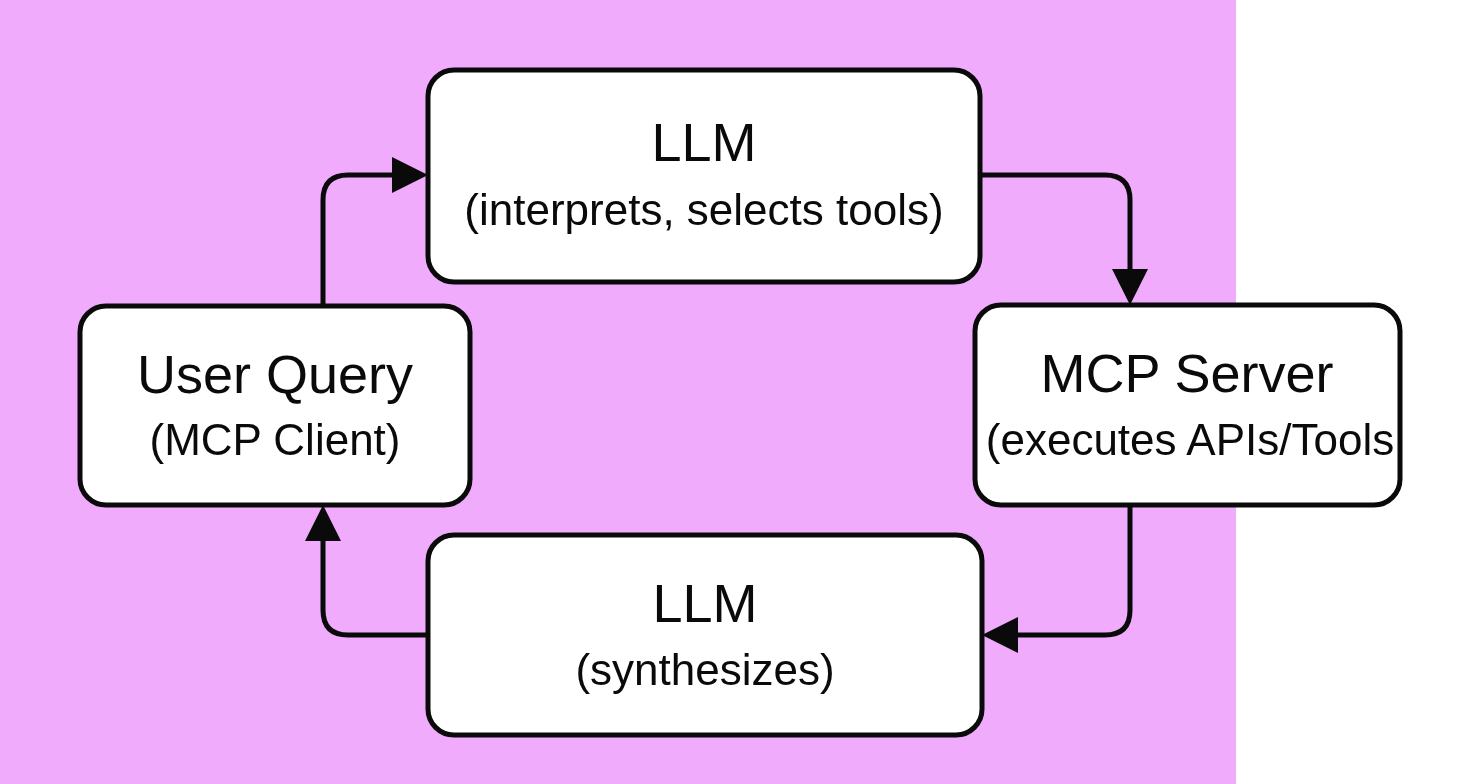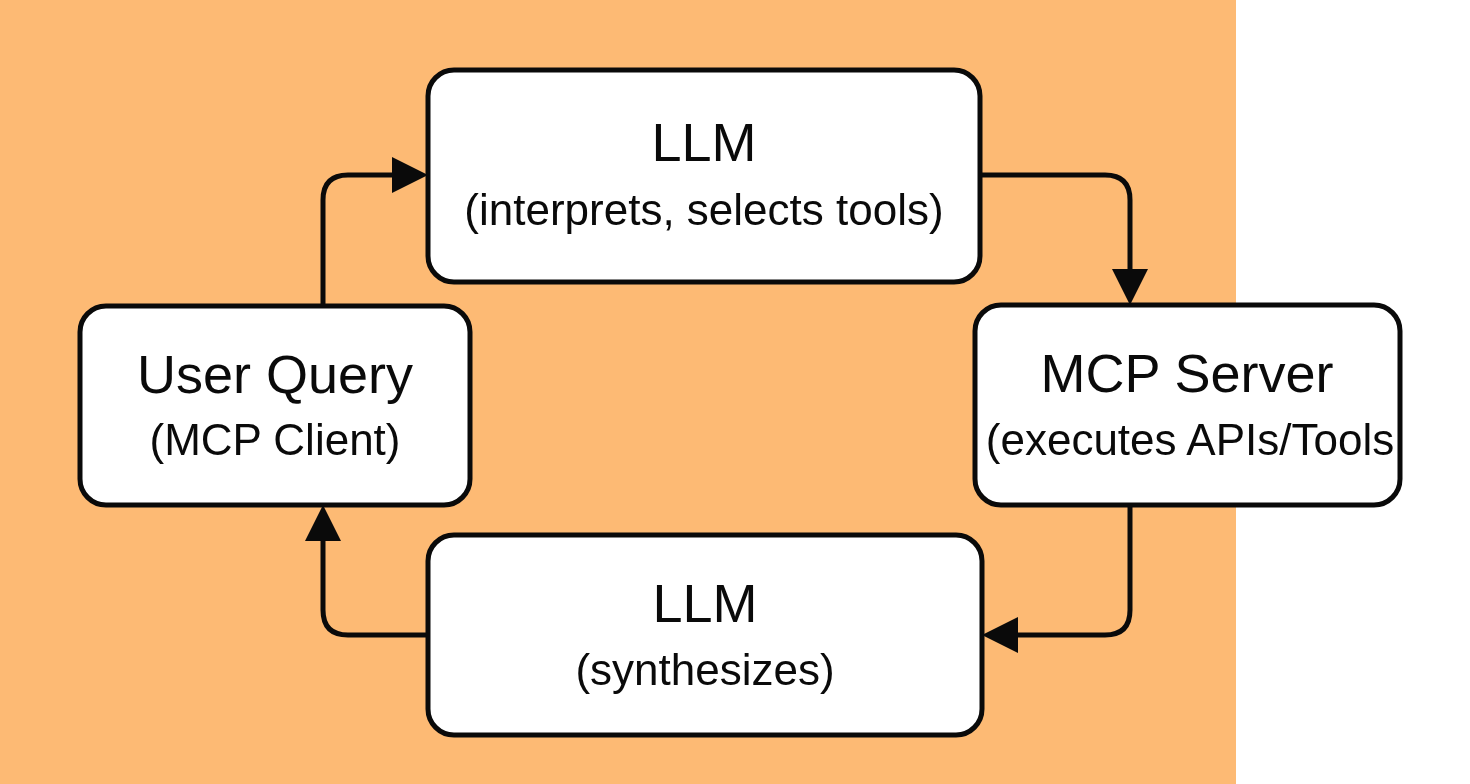--- a/index.html
+++ b/index.html
@@ -10,21 +10,21 @@
   body {
     width: 1470px;
     height: 784px;
     font-family: "Liberation Sans", sans-serif;
     overflow: hidden;
   }
   #diagram-root {
     position: relative;
     width: 1236px;
     height: 784px;
-    background: #fdba74;
+    background: #f0abfc;
   }
   svg.flow {
     display: block;
     width: 1470px;
     height: 784px;
   }
   .node-shape {
     fill: #ffffff;
     stroke: #0a0a0a;
     stroke-width: 5;

